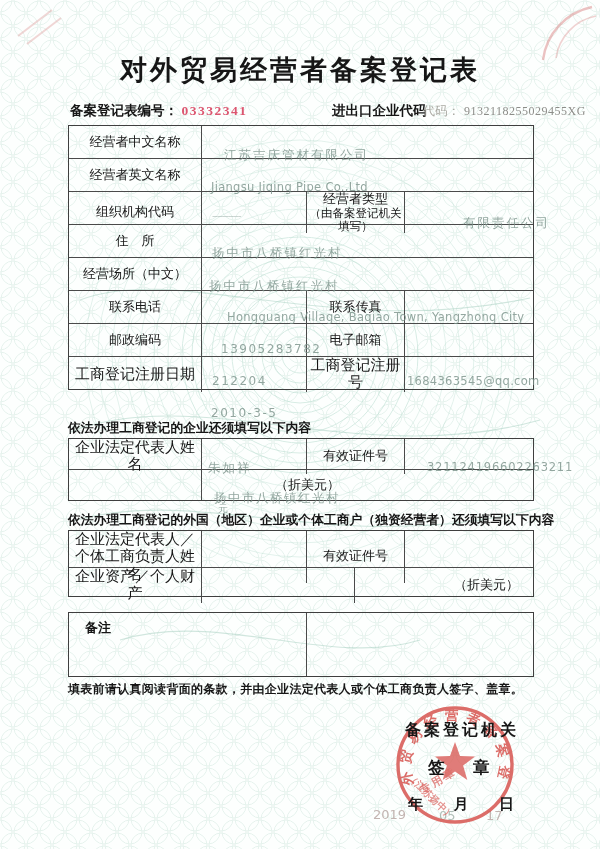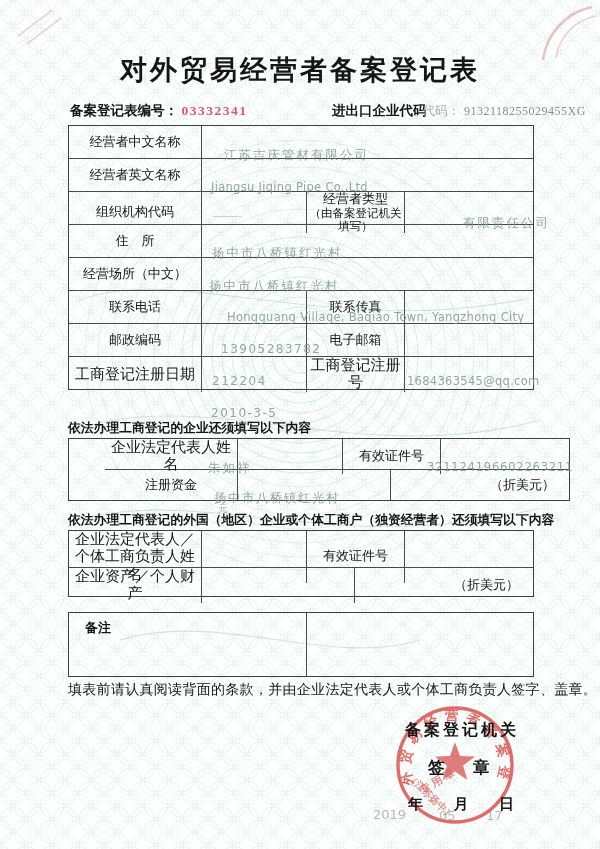--- a/index.html
+++ b/index.html
@@ -38,21 +38,21 @@
   .sub{font-size:11.5px;}
   .right-pad{align-items:flex-end;padding-right:14px;box-sizing:border-box;}
   .small-lbl{font-size:15px;}
 
   .sec-head{position:absolute;left:68px;z-index:1;font-size:12.8px;font-weight:bold;white-space:nowrap;}
 
   .remarks{position:absolute;left:68px;top:612px;width:464px;height:63px;border:1px solid #3f3f3f;z-index:1;}
   .remarks .divider{position:absolute;left:237px;top:0;bottom:0;border-left:1px solid #4a4a4a;}
   .remarks .lbl{position:absolute;left:16px;top:6px;font-size:13px;font-weight:bold;}
 
-  .foot-note{position:absolute;left:68px;top:681px;z-index:1;font-size:14px;font-weight:normal;white-space:nowrap;letter-spacing:.3px;}
+  .foot-note{position:absolute;left:68px;top:681px;z-index:1;font-size:12px;font-weight:bold;white-space:nowrap;letter-spacing:.3px;}
 
   .fill{position:absolute;z-index:2;color:#7d948c;opacity:.82;white-space:nowrap;
         font-family:"DejaVu Sans", sans-serif;font-size:12.5px;letter-spacing:2px;}
   .fill.en{font-size:11.5px;letter-spacing:.3px;}
   .fill.num{font-size:12px;letter-spacing:1.5px;}
   .fill.faintline{opacity:.45;font-size:10px;letter-spacing:-1px;}
 
   .auth{position:absolute;z-index:4;font-weight:bold;white-space:nowrap;}
   .auth-title{left:405px;top:720px;font-size:16px;letter-spacing:3px;}
   .auth-sign{left:428px;top:757px;font-size:16.5px;letter-spacing:6px;}
@@ -168,29 +168,28 @@
     </div>
     <div class="row cols4 h32">
       <div class="cell small-lbl">工商登记注册日期</div>
       <div class="cell"></div>
       <div class="cell small-lbl">工商登记注册号</div>
       <div class="cell"></div>
     </div>
   </div>
 
   <div class="sec-head" style="top:420px;">依法办理工商登记的企业还须填写以下内容</div>
-  <div class="tbl" style="top:438px;padding-left:36px;">
+  <div class="tbl" style="top:438px;">
     <div class="row cols4 h30">
       <div class="cell small-lbl">企业法定代表人姓名</div>
       <div class="cell"></div>
       <div class="cell">有效证件号</div>
       <div class="cell"></div>
     </div>
     <div class="row cols3 h30">
-      <div class="cell">注册资金</div>
       <div class="cell"></div>
       <div class="cell right-pad">（折美元）</div>
     </div>
   </div>
 
   <div class="sec-head" style="top:512px;">依法办理工商登记的外国（地区）企业或个体工商户（独资经营者）还须填写以下内容</div>
   <div class="tbl" style="top:530px;">
     <div class="row cols4 h36">
       <div class="cell small-lbl">
         <div>企业法定代表人／</div>

